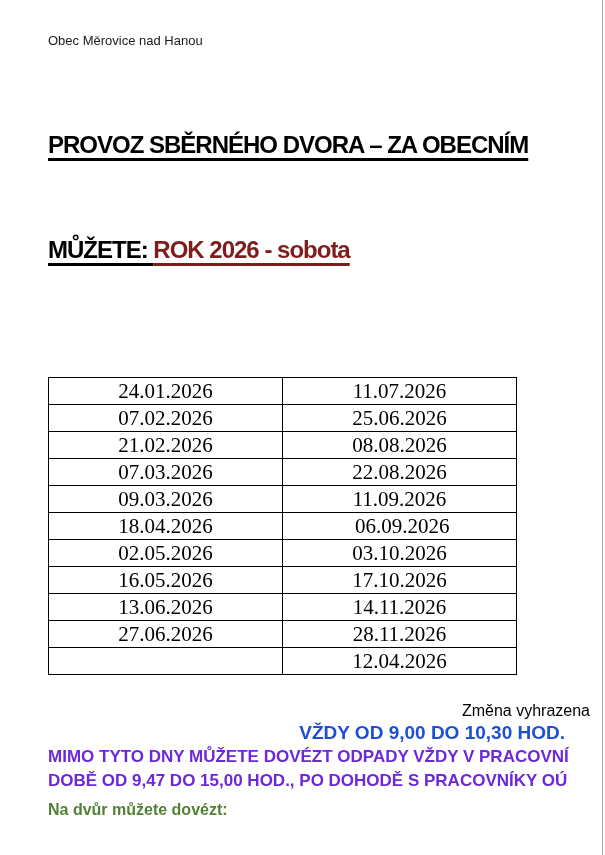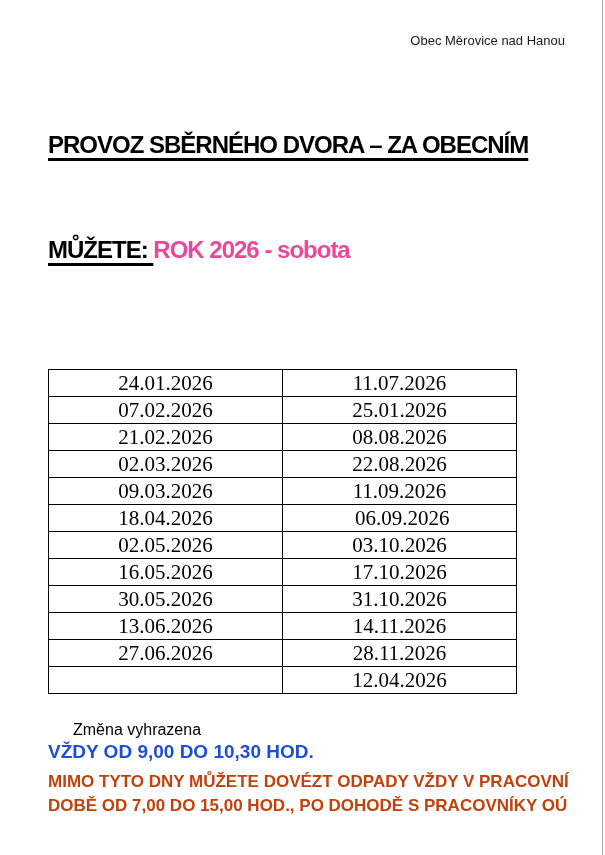--- a/index.html
+++ b/index.html
@@ -14,84 +14,85 @@
   .page-edge {
     position: absolute;
     top: 0; bottom: 0; right: 2px;
     width: 1px;
     background: #a8a8a8;
   }
   .content {
     padding: 33px 40px 0 48px;
   }
   .org-line {
-    text-align: right;
+    text-align: left;
     font-size: 13px;
     line-height: 16px;
     color: #1a1a1a;
   }
   .doc-title {
     margin-top: 8px;
     font-size: 24px;
     font-weight: bold;
     letter-spacing: -1px;
     line-height: 35px;
     white-space: pre;
   }
   .doc-title .u-black {
     color: #000000;
     text-decoration: underline;
     text-decoration-thickness: 3px;
     text-underline-offset: 5px;
     white-space: pre;
   }
   .doc-title .u-red {
-    color: #ec4899;
+    color: #7f1d1d;
+    text-decoration: underline;
     text-decoration-thickness: 3px;
     text-underline-offset: 5px;
     white-space: pre;
   }
   table.schedule {
-    margin-top: 32px;
+    margin-top: 40px;
     border-collapse: collapse;
     width: 469px;
     table-layout: fixed;
   }
   table.schedule td {
     border: 1px solid #000000;
     height: 27px;
     text-align: center;
     vertical-align: middle;
     font-family: "Liberation Serif", serif;
     font-size: 21px;
     white-space: pre;
   }
   .note-center {
-    text-align: left;
+    text-align: right;
     width: 517px;
   }
   .change-note {
     margin-top: 26px;
     font-size: 16px;
     line-height: 20px;
     position: relative;
     left: 25px;
   }
   .hours-note {
     margin-top: 0;
     font-size: 19px;
     font-weight: bold;
     color: #1d4ed8;
     line-height: 24px;
   }
   .outside-note {
-    margin-top: 6px;
+    margin-top: 0;
     font-size: 17px;
     font-weight: bold;
-    color: #c2410c;
+    color: #6d28d9;
     line-height: 24px;
   }
   .outside-note .line { white-space: pre; }
   .accepted-heading {
     margin-top: 6px;
     font-size: 16px;
     font-weight: bold;
     color: #538135;
     line-height: 22px;
   }
@@ -111,49 +112,45 @@
   </div>
 
   <table class="schedule">
     <tbody>
       <tr>
         <td>24.01.2026</td>
         <td>11.07.2026</td>
       </tr>
       <tr>
         <td>07.02.2026</td>
-        <td>25.01.2026</td>
+        <td>25.06.2026</td>
       </tr>
       <tr>
         <td>21.02.2026</td>
         <td>08.08.2026</td>
       </tr>
       <tr>
-        <td>02.03.2026</td>
+        <td>07.03.2026</td>
         <td>22.08.2026</td>
       </tr>
       <tr>
         <td>09.03.2026</td>
         <td>11.09.2026</td>
       </tr>
       <tr>
         <td>18.04.2026</td>
         <td> 06.09.2026</td>
       </tr>
       <tr>
         <td>02.05.2026</td>
         <td>03.10.2026</td>
       </tr>
       <tr>
         <td>16.05.2026</td>
         <td>17.10.2026</td>
-      </tr>
-      <tr>
-        <td>30.05.2026</td>
-        <td>31.10.2026</td>
       </tr>
       <tr>
         <td>13.06.2026</td>
         <td>14.11.2026</td>
       </tr>
       <tr>
         <td>27.06.2026</td>
         <td>28.11.2026</td>
       </tr>
       <tr>
@@ -162,17 +159,18 @@
       </tr>
     </tbody>
   </table>
 
   <div class="note-center change-note">Změna vyhrazena</div>
 
   <div class="note-center hours-note">VŽDY OD 9,00 DO 10,30 HOD.</div>
 
   <div class="outside-note">
     <div class="line">MIMO TYTO DNY MŮŽETE DOVÉZT ODPADY VŽDY V PRACOVNÍ</div>
-    <div class="line">DOBĚ OD 7,00 DO 15,00 HOD., PO DOHODĚ S PRACOVNÍKY OÚ</div>
+    <div class="line">DOBĚ OD 9,47 DO 15,00 HOD., PO DOHODĚ S PRACOVNÍKY OÚ</div>
   </div>
 
+  <div class="accepted-heading">Na dvůr můžete dovézt:</div>
 
 </div>
 
 </body></html>

